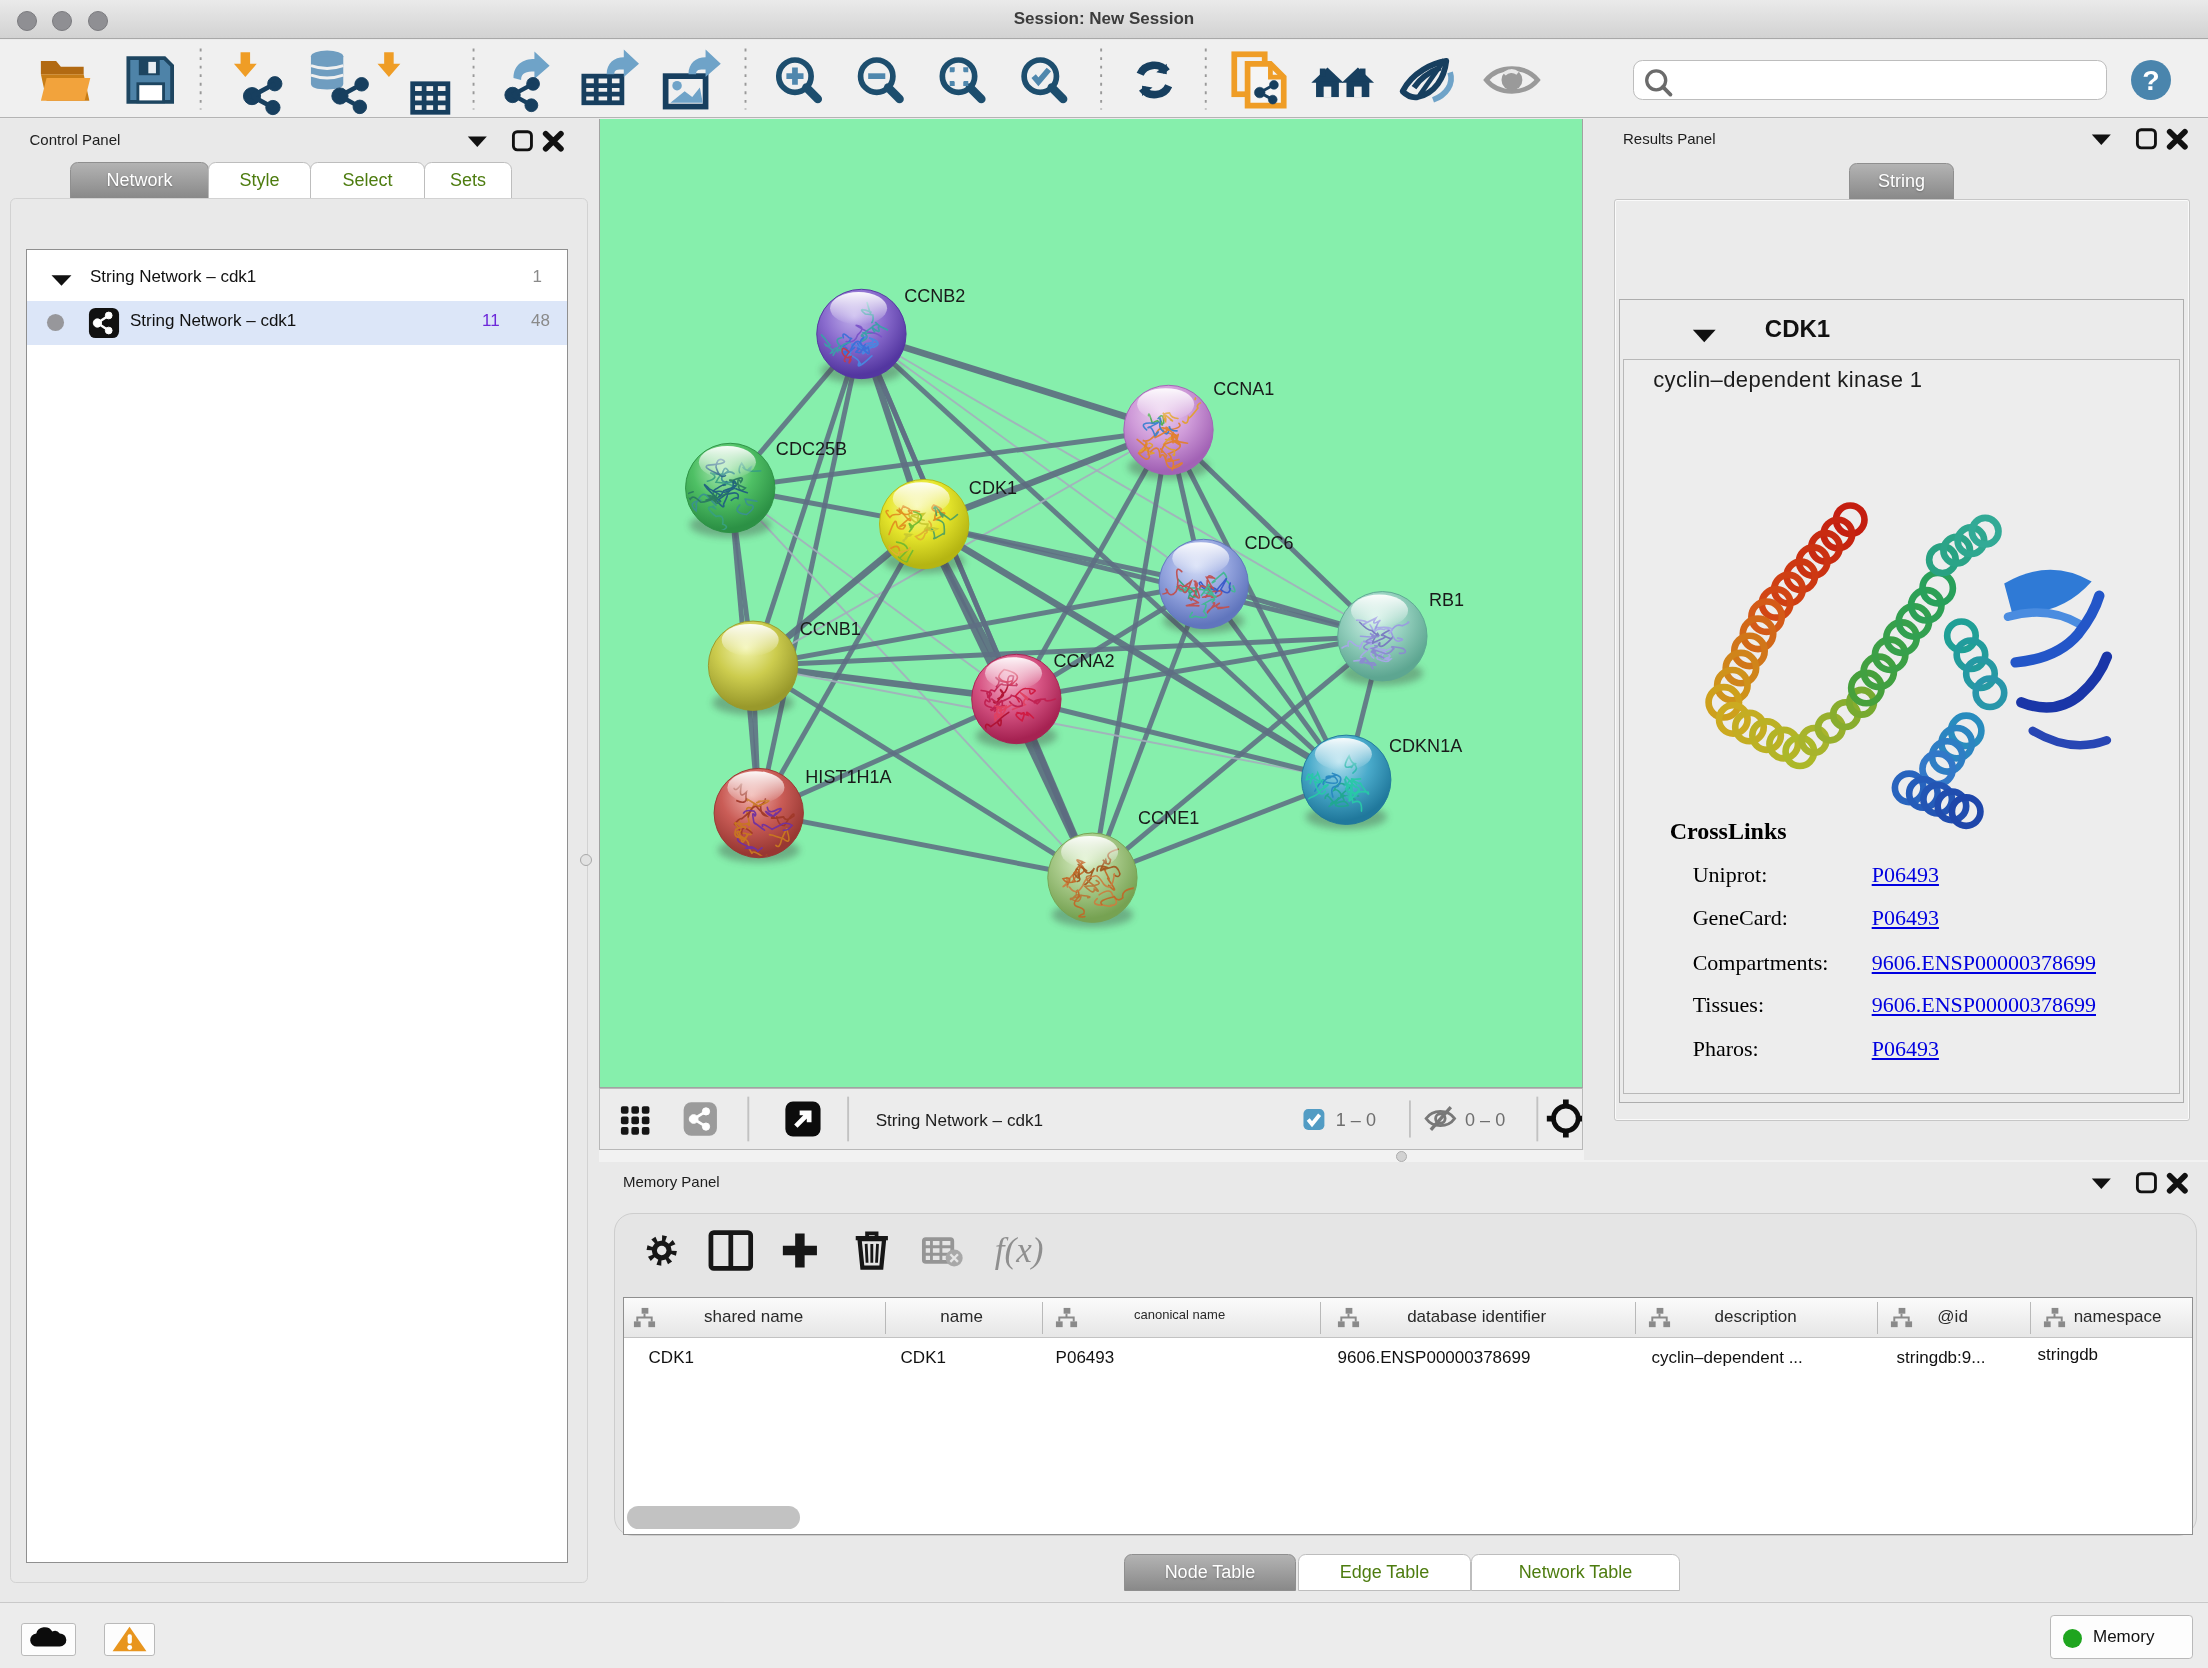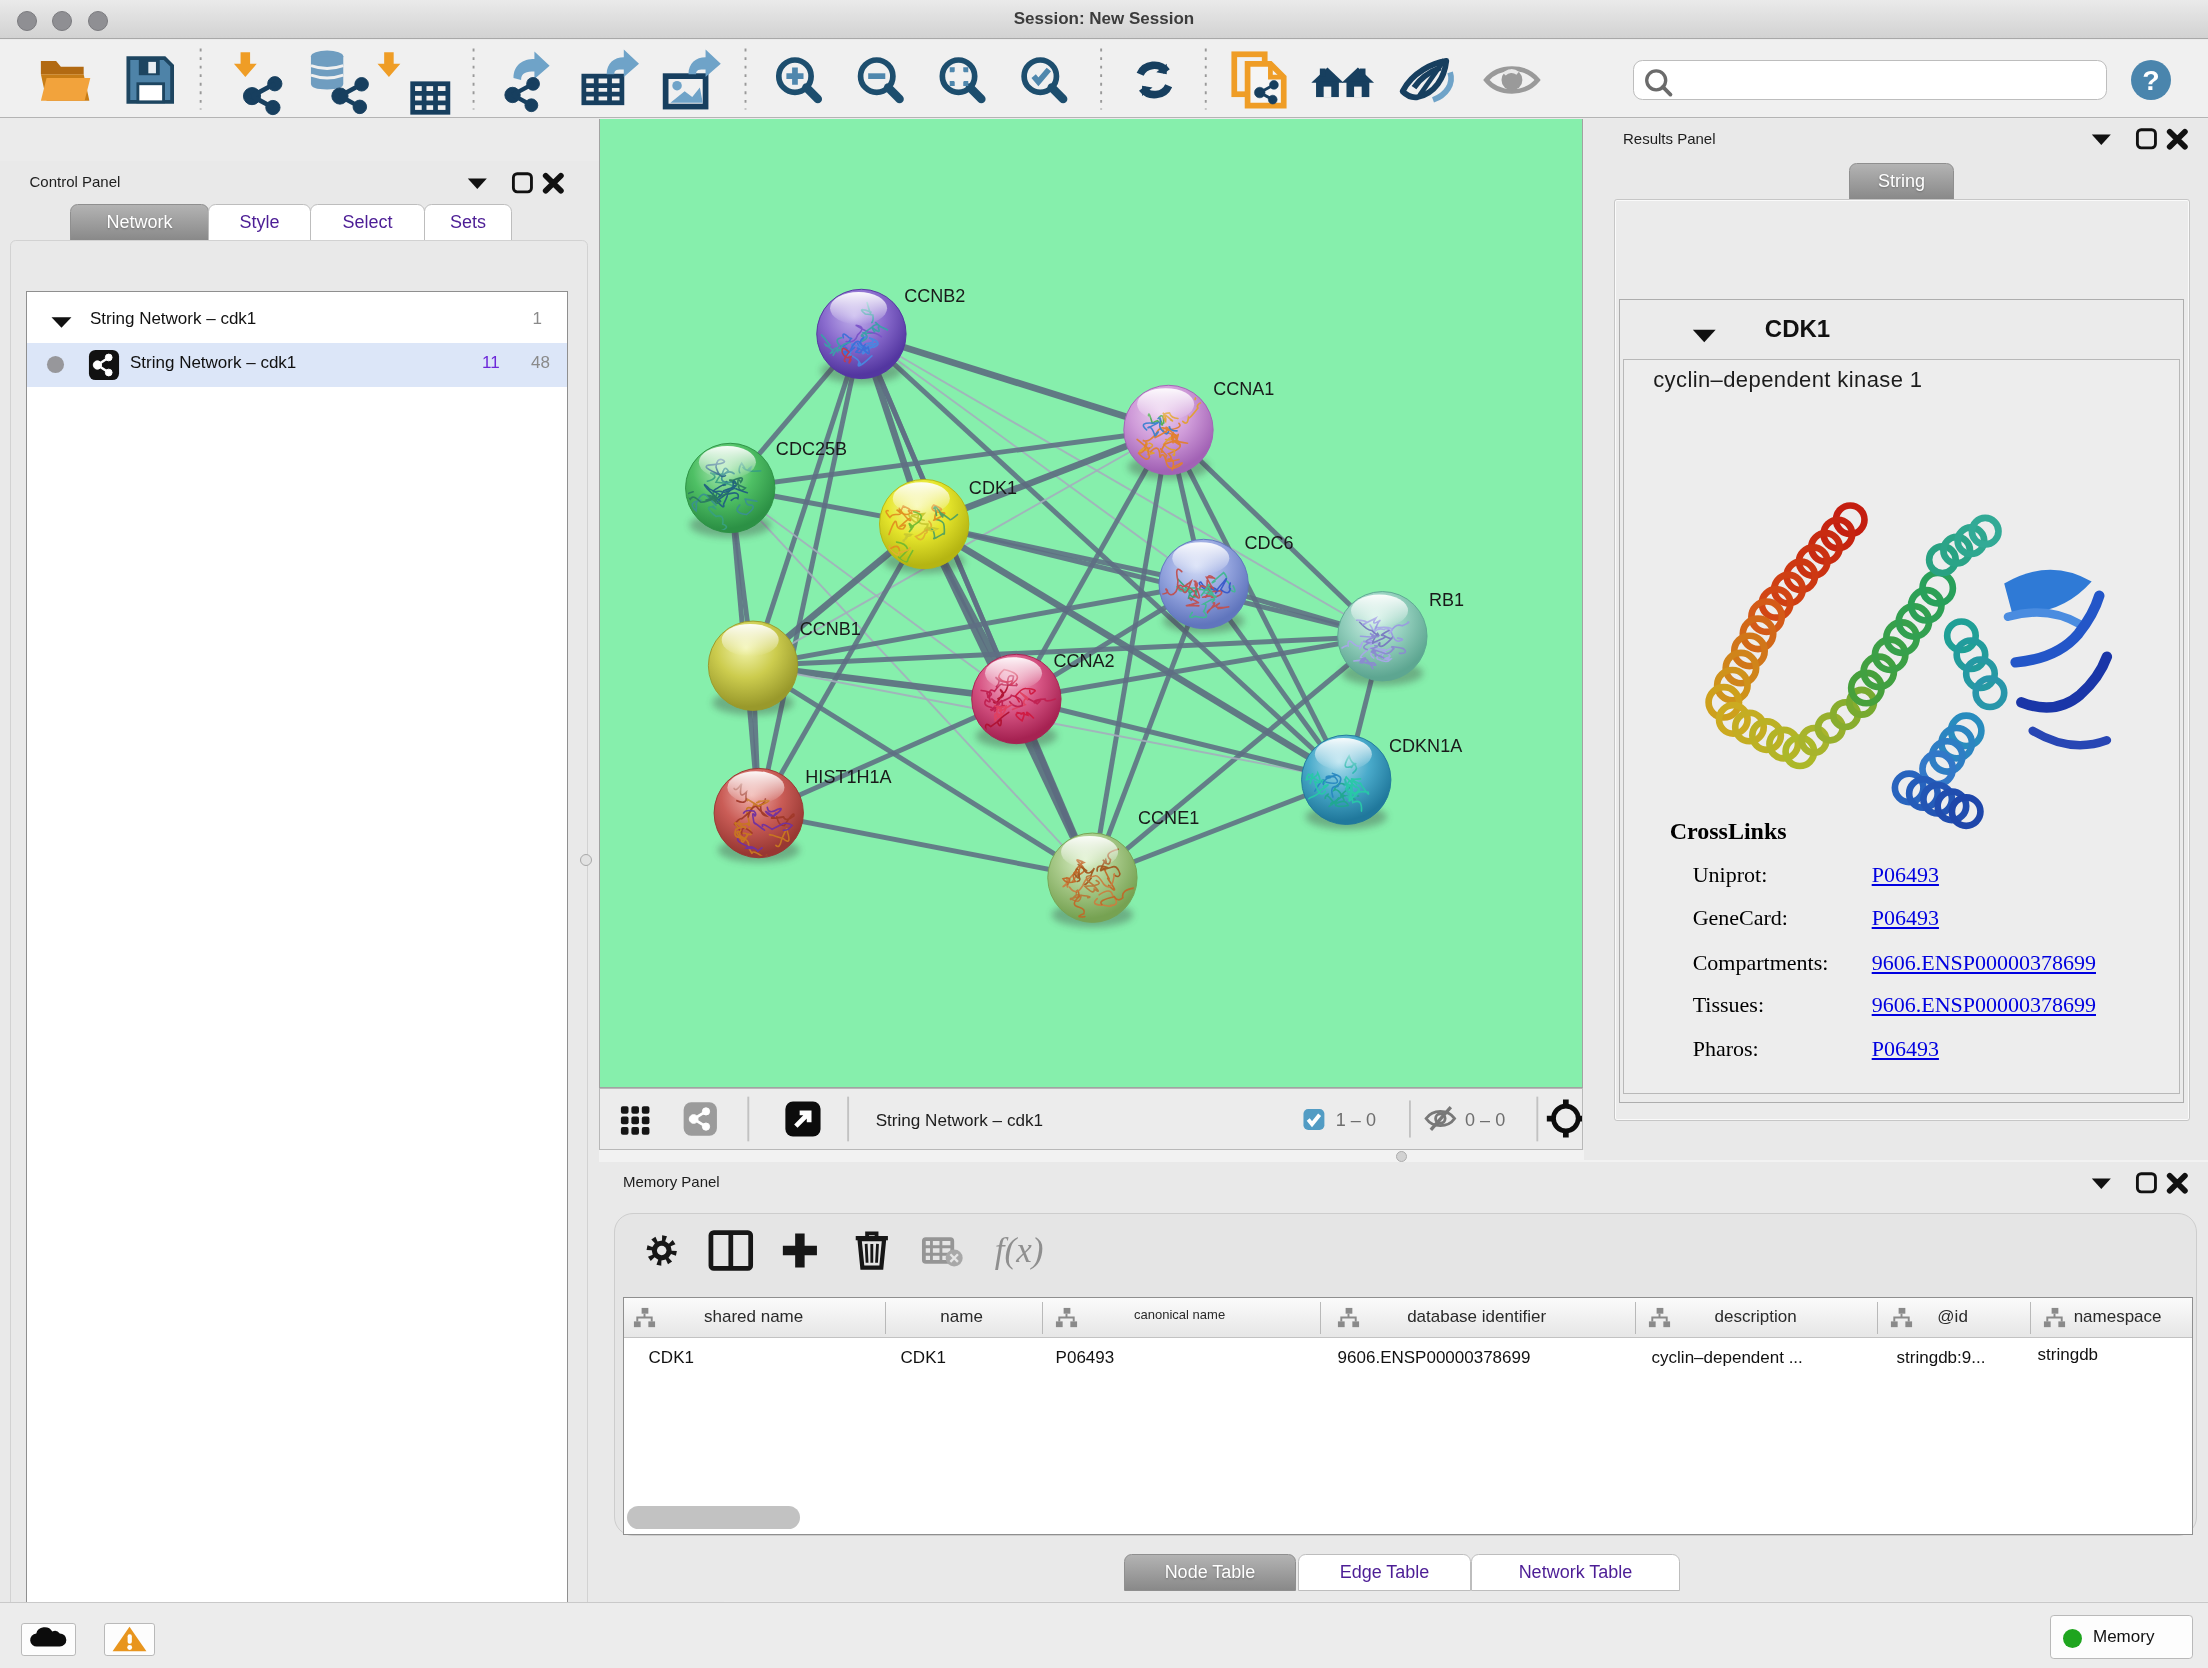--- a/index.html
+++ b/index.html
@@ -3,28 +3,28 @@
 <meta charset="utf-8">
 <style>
 * { margin:0; padding:0; box-sizing:border-box; }
 html,body { width:2208px; height:1668px; background:#ebebeb; font-family:"Liberation Sans", sans-serif; overflow:hidden; position:relative; }
 .abs { position:absolute; }
 #titlebar { left:0; top:0; width:2208px; height:39px; background:linear-gradient(#eaeaea,#d2d2d2); border-bottom:1px solid #a8a8a8; }
 .light { position:absolute; top:10.5px; width:20px; height:20px; border-radius:50%; background:#8f8f93; border:1px solid #7b7b7f; }
 #wtitle { position:absolute; top:8.6px; left:0; width:2208px; text-align:center; font-size:17px; font-weight:bold; color:#3c3c3c; }
 #toolbar { left:0; top:40px; width:2208px; height:78px; background:#f0f0f0; border-bottom:1px solid #b4b4b4; }
 #searchbox { position:absolute; left:1633px; top:20px; width:474px; height:40px; background:#fff; border:1.9px solid #bdbdbd; border-radius:9.5px; }
-#ctrlpanel { left:0; top:119px; width:724px; height:1483px; background:#e9e9e9;margin-top:42px; }
+#ctrlpanel { left:0; top:119px; width:724px; height:1483px; background:#e9e9e9; }
 #netcanvas { left:599px; top:119px; width:984px; height:969px; background:#86efac; border:1px solid #a2a2a2; border-top:none; }
 #netbar { left:599px; top:1088px; width:984px; height:62px; background:#ececec; border:1px solid #b8b8b8; }
 #resultspanel { left:1584px; top:119px; width:625px; height:1041px; background:#e9e9e9; }
 #tablepanel { left:599px; top:1162px; width:1609px; height:439px; background:#e9e9e9; }
 #statusbar { left:0; top:1602px; width:2208px; height:67px; background:#ececec; border-top:1px solid #c9c9c9; }
 .ptitle { position:absolute; font-size:15px; color:#1d1d1d; }
-.tab { position:absolute; height:37px; border:1px solid #bdbdbd; background:#fff; color:#4c1d95; font-size:18px; text-align:center; line-height:35px; border-radius:7.6px 7.6px 0 0; }
+.tab { position:absolute; height:37px; border:1px solid #bdbdbd; background:#fff; color:#4d7c0f; font-size:18px; text-align:center; line-height:35px; border-radius:7.6px 7.6px 0 0; }
 .tabsel { background:linear-gradient(#b3b3b3,#898989); color:#fff; border-color:#8f8f8f; text-shadow:0 1px 1.9px #6f6f6f; }
 .serif { font-family:"Liberation Serif", serif; }
 a.xl { color:#0000e0; text-decoration:underline; }
 .hbtn { position:absolute; background:#fff; border:1px solid #c7c7c7; border-radius:6.7px; font-size:16px; text-align:center; color:#111; }
 </style>
 </head>
 <body>
 <div class="abs" id="titlebar">
   <div class="light" style="left:17px;"></div>
   <div class="light" style="left:52px;"></div>

